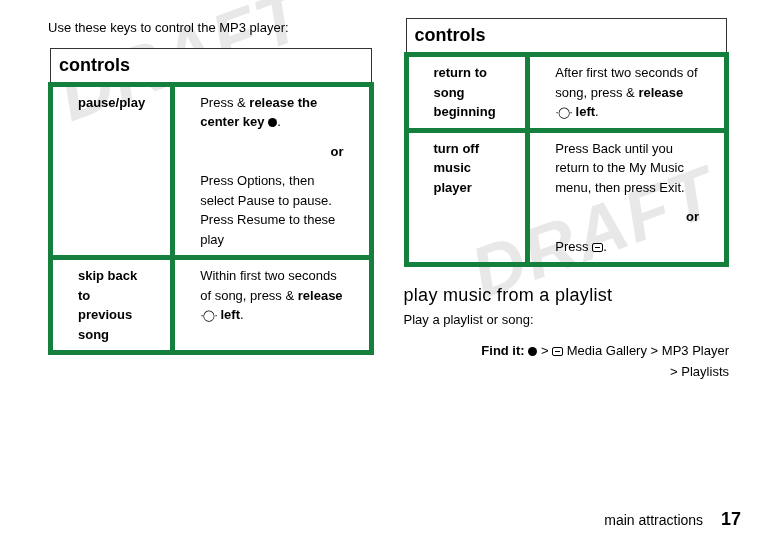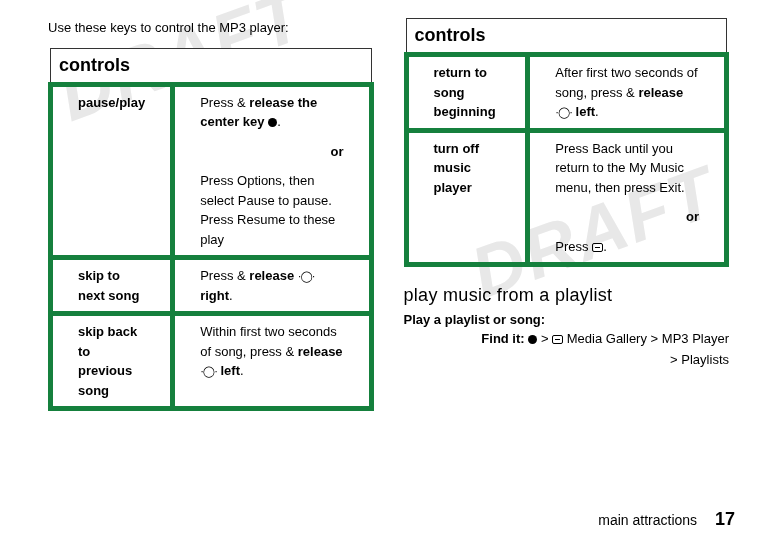--- a/index.html
+++ b/index.html
@@ -113,31 +113,31 @@
       border-top: 1px solid #000;
     }
     .section-heading {
       font-size: 18px;
       margin-top: 18px;
       margin-bottom: 6px;
       font-weight: normal;
       letter-spacing: 0.3px;
     }
     .subhead {
-      font-weight: bold;
-      margin-bottom: 2px;
+      font-weight: normal;
+      margin-bottom: 14px;
     }
     .findit {
       line-height: 1.6;
       text-align: right;
     }
     .footer {
       position: absolute;
       bottom: 16px;
-      right: 24px;
+      right: 18px;
       font-size: 14px;
     }
     .footer .pagenum {
       font-weight: bold;
       font-size: 18px;
       margin-left: 14px;
     }
     p.or { margin: 10px 0; text-align: right; }
   </style>
 </head>
@@ -159,26 +159,20 @@
       <tr>
         <td class="label">pause/play</td>
         <td>
           <span>Press &amp; </span><span class="b">release the center key</span> <span class="center-icon"></span><span>.</span>
           <p class="or b">or</p>
           <span>Press </span><span class="cond">Options</span><span>, then select </span><span class="cond">Pause</span><span> to pause. Press </span><span class="cond">Resume</span><span> to these play</span>
         </td>
       </tr>
 
 
-      <tr>
-        <td class="label">skip to next song</td>
-        <td>
-          <span>Press &amp; </span><span class="b">release</span> <span class="nav-icon">·◯·</span> <span class="b">right</span><span>.</span>
-        </td>
-      </tr>
 
 
       <tr>
         <td class="label">skip back to previous song</td>
         <td>
           <span>Within first two seconds of song, press &amp; </span><span class="b">release</span> <span class="nav-icon">·◯·</span> <span class="b">left</span><span>.</span>
         </td>
       </tr>
     </tbody>
       </table>

